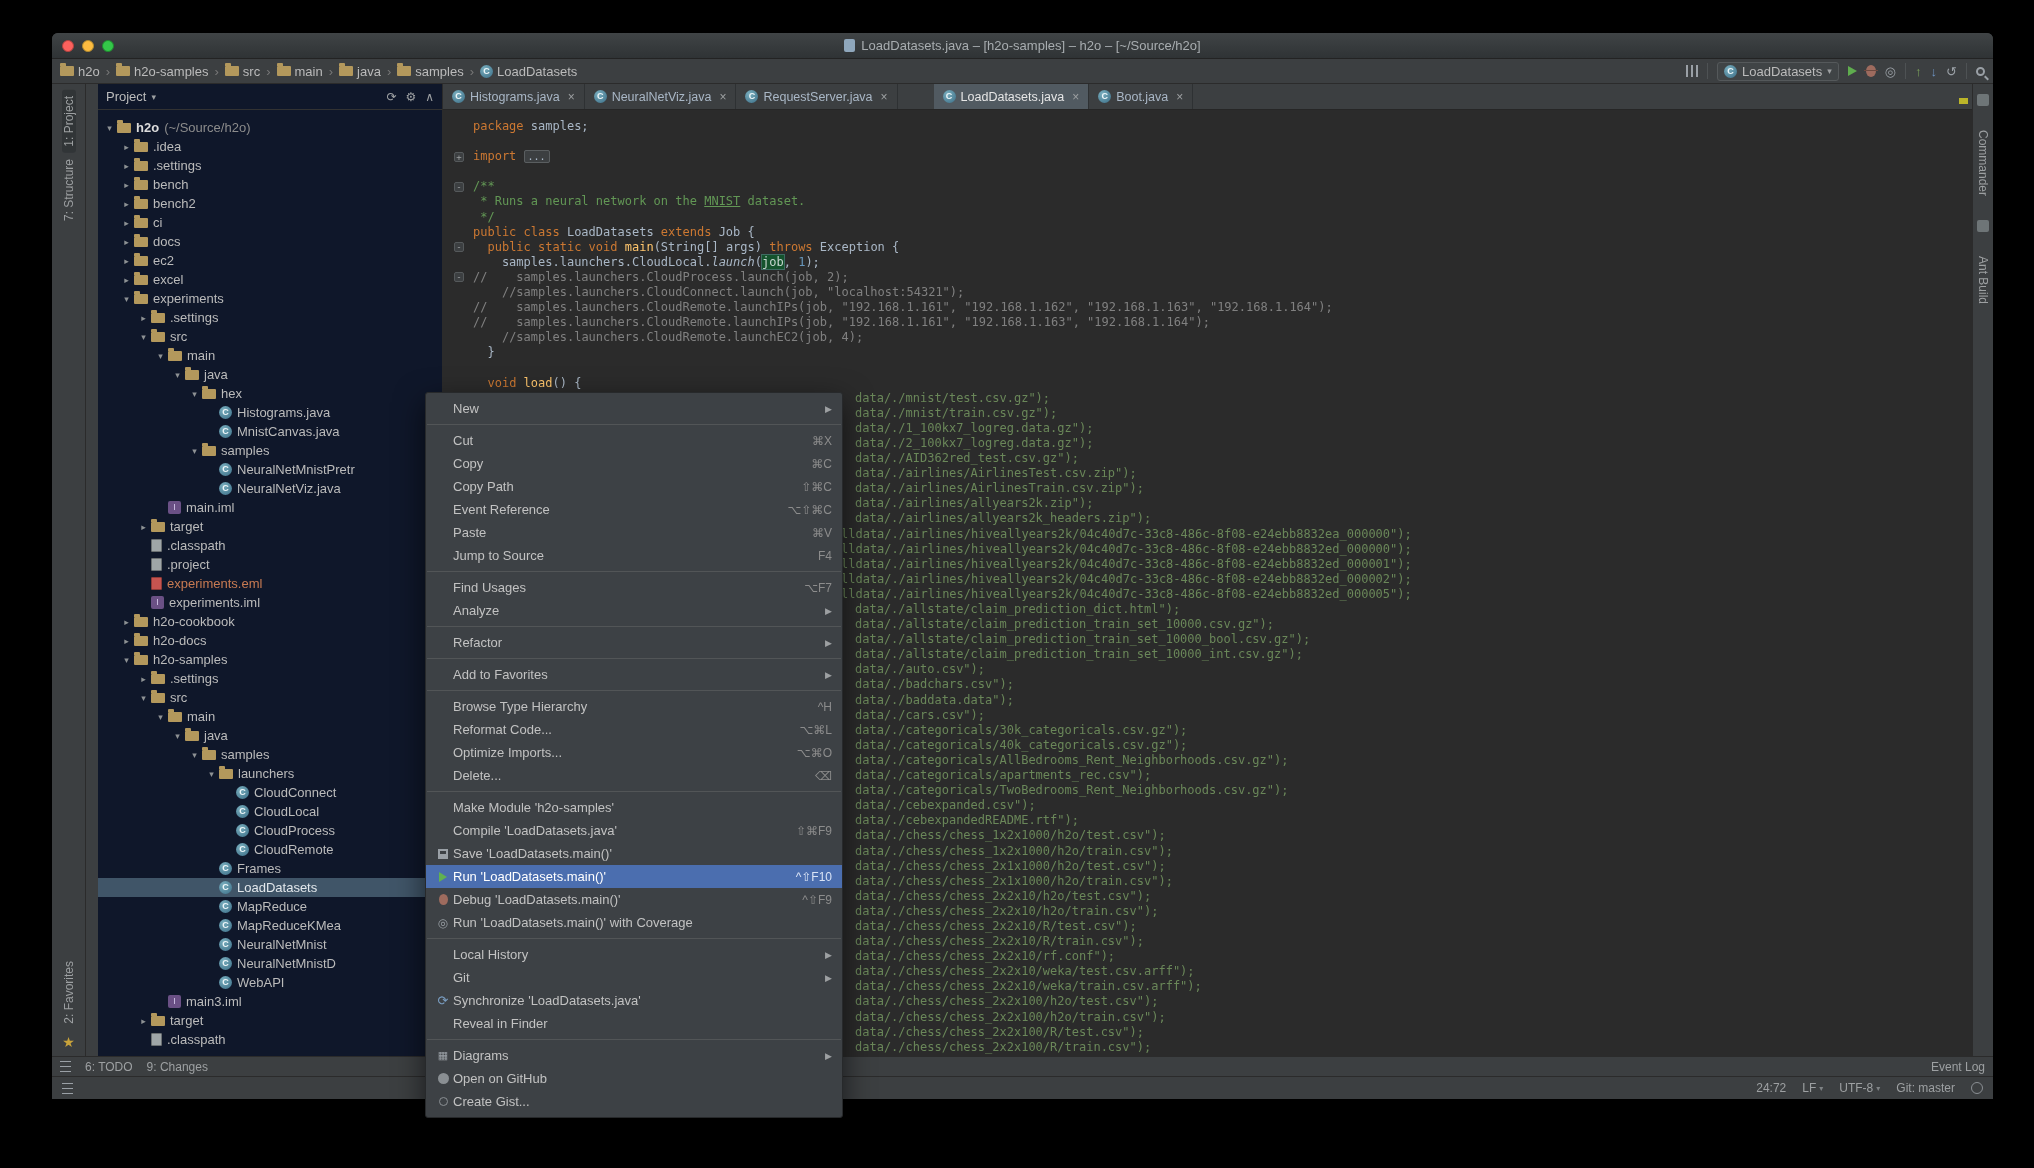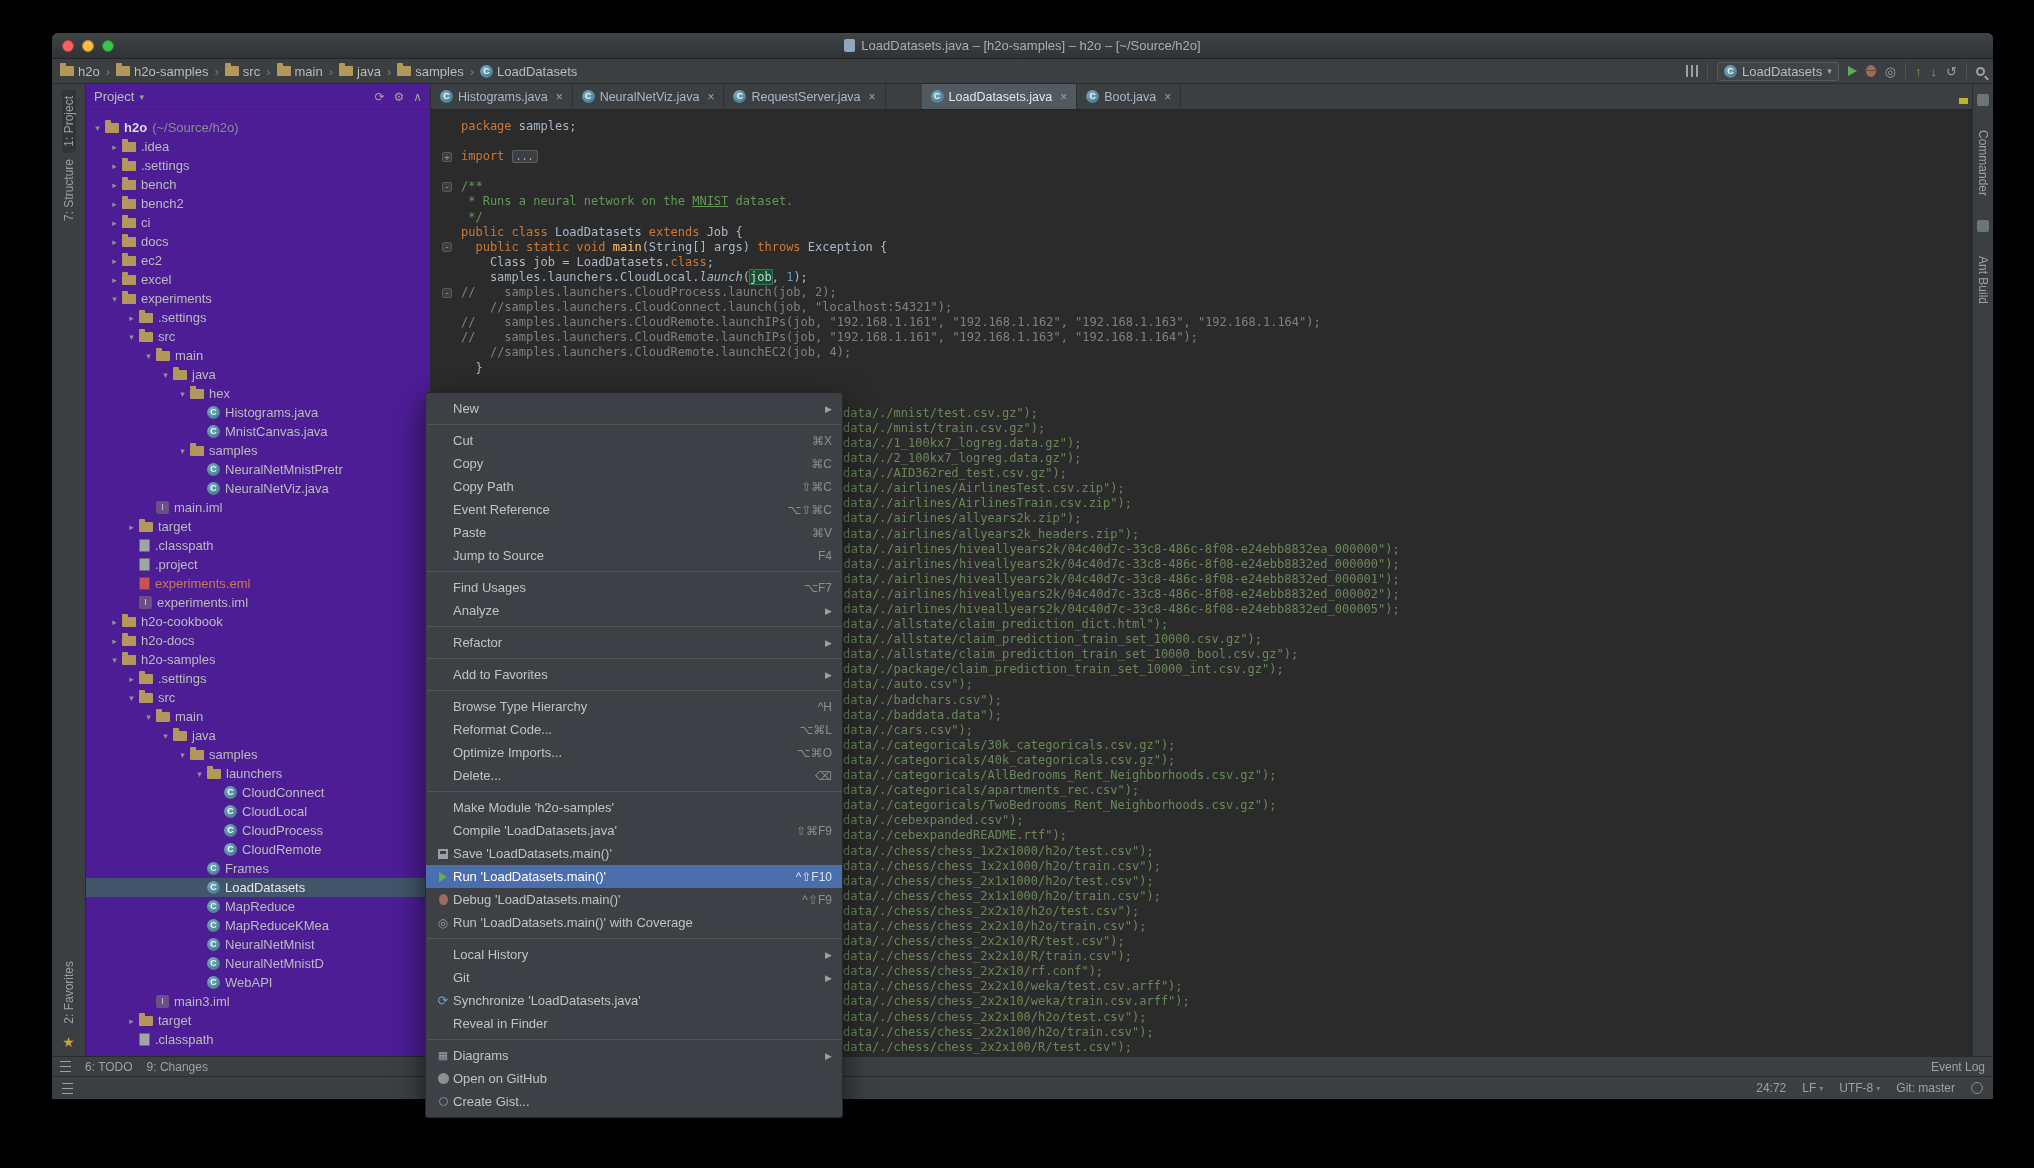--- a/index.html
+++ b/index.html
@@ -45,21 +45,21 @@
   .lstrip{flex:0 0 34px;background:#3C3F41;border-right:1px solid #2B2B2B;display:flex;flex-direction:column;align-items:center;padding:6px 0;}
   .rstrip{flex:0 0 21px;background:#3C3F41;border-left:1px solid #2B2B2B;display:flex;flex-direction:column;align-items:center;padding:6px 0;gap:14px;}
   .vlabel{writing-mode:vertical-rl;transform:rotate(180deg);font-size:12px;color:#9DA0A2;padding:6px 0;}
   .vlabel.active{background:#313537;border-radius:3px;}
   .vlabel-r{writing-mode:vertical-rl;font-size:12px;color:#9DA0A2;padding:6px 0;}
   .strip-spacer{flex:1;}
   .star-icon{color:#C8A33B;font-size:14px;margin-top:4px;}
   .strip-sq{width:12px;height:12px;background:#6E7577;border-radius:2px;margin:4px 0;}
 
   
-  .panel{flex:0 0 345px;background:#4c1d95;border-right:1px solid #2B2B2B;display:flex;flex-direction:column;min-width:0;}
+  .panel{flex:0 0 345px;background:#0f172a;border-right:1px solid #2B2B2B;display:flex;flex-direction:column;min-width:0;margin-left:12px;}
   .panel-header{height:26px;flex:0 0 26px;border-bottom:1px solid #323232;display:flex;align-items:center;padding:0 8px;color:#BBB;font-size:13px;gap:5px;}
   .ph-icons{margin-left:auto;display:flex;gap:9px;color:#9DA0A2;font-size:12px;}
   .tree{flex:1;overflow:hidden;padding-top:8px;}
   .trow{height:19px;display:flex;align-items:center;font-size:13px;color:#BBB;white-space:nowrap;}
   .trow.selected{background:#405568;color:#E3E8EC;}
   .tarrow{width:15px;flex:0 0 15px;text-align:center;color:#8E9294;font-size:9px;}
   .tlabel{margin-left:5px;}
   .tlabel.bold{font-weight:bold;color:#DCDCDC;}
   .tlabel.orange{color:#C77A52;}
   .tsuffix{color:#8C8C8C;margin-left:5px;}
@@ -509,21 +509,20 @@
         <div id="code-lines">
             <div class="cl"><span class="gut"></span><span class="lb"><span class="seg kw">package </span><span class="seg pl">samples;</span></span></div>
             <div class="cl"><span class="gut"></span><span class="lb"></span></div>
             <div class="cl"><span class="gut"><span class="foldmark">+</span></span><span class="lb"><span class="seg kw">import </span><span class="seg fbox">...</span></span></div>
             <div class="cl"><span class="gut"></span><span class="lb"></span></div>
             <div class="cl"><span class="gut"><span class="foldmark">-</span></span><span class="lb"><span class="seg dc">/**</span></span></div>
             <div class="cl"><span class="gut"></span><span class="lb"><span class="seg dc"> * Runs a neural network on the </span><span class="seg dl">MNIST</span><span class="seg dc"> dataset.</span></span></div>
             <div class="cl"><span class="gut"></span><span class="lb"><span class="seg dc"> */</span></span></div>
             <div class="cl"><span class="gut"></span><span class="lb"><span class="seg kw">public class </span><span class="seg pl">LoadDatasets </span><span class="seg kw">extends </span><span class="seg pl">Job {</span></span></div>
             <div class="cl"><span class="gut"><span class="foldmark">-</span></span><span class="lb"><span class="seg pl">  </span><span class="seg kw">public static void </span><span class="seg mt">main</span><span class="seg pl">(String[] args) </span><span class="seg kw">throws</span><span class="seg pl"> Exception {</span></span></div>
-            <div class="cl"><span class="gut"></span><span class="lb"><span class="seg pl">    Class job = LoadDatasets.</span><span class="seg kw">class</span><span class="seg pl">;</span></span></div>
             <div class="cl"><span class="gut"></span><span class="lb"><span class="seg pl">    samples.launchers.CloudLocal.</span><span class="seg itm">launch</span><span class="seg pl">(</span><span class="seg sel">job</span><span class="seg pl">, </span><span class="seg nm">1</span><span class="seg pl">);</span></span></div>
             <div class="cl"><span class="gut"><span class="foldmark">-</span></span><span class="lb"><span class="seg cm">//    samples.launchers.CloudProcess.launch(job, 2);</span></span></div>
             <div class="cl"><span class="gut"></span><span class="lb"><span class="seg pl">    </span><span class="seg cm">//samples.launchers.CloudConnect.launch(job, "localhost:54321");</span></span></div>
             <div class="cl"><span class="gut"></span><span class="lb"><span class="seg cm">//    samples.launchers.CloudRemote.launchIPs(job, "192.168.1.161", "192.168.1.162", "192.168.1.163", "192.168.1.164");</span></span></div>
             <div class="cl"><span class="gut"></span><span class="lb"><span class="seg cm">//    samples.launchers.CloudRemote.launchIPs(job, "192.168.1.161", "192.168.1.163", "192.168.1.164");</span></span></div>
             <div class="cl"><span class="gut"></span><span class="lb"><span class="seg pl">    </span><span class="seg cm">//samples.launchers.CloudRemote.launchEC2(job, 4);</span></span></div>
             <div class="cl"><span class="gut"></span><span class="lb"><span class="seg pl">  }</span></span></div>
             <div class="cl"><span class="gut"></span><span class="lb"></span></div>
             <div class="cl"><span class="gut"></span><span class="lb"><span class="seg pl">  </span><span class="seg kw">void </span><span class="seg mt">load</span><span class="seg pl">() {</span></span></div>
             <div class="cl"><span class="gut"></span><span class="lb f1"><span class="seg str">data/./mnist/test.csv.gz");</span></span></div>
@@ -536,21 +535,21 @@
             <div class="cl"><span class="gut"></span><span class="lb f1"><span class="seg str">data/./airlines/allyears2k.zip");</span></span></div>
             <div class="cl"><span class="gut"></span><span class="lb f1"><span class="seg str">data/./airlines/allyears2k_headers.zip");</span></span></div>
             <div class="cl"><span class="gut"></span><span class="lb f2"><span class="seg str">lldata/./airlines/hiveallyears2k/04c40d7c-33c8-486c-8f08-e24ebb8832ea_000000");</span></span></div>
             <div class="cl"><span class="gut"></span><span class="lb f2"><span class="seg str">lldata/./airlines/hiveallyears2k/04c40d7c-33c8-486c-8f08-e24ebb8832ed_000000");</span></span></div>
             <div class="cl"><span class="gut"></span><span class="lb f2"><span class="seg str">lldata/./airlines/hiveallyears2k/04c40d7c-33c8-486c-8f08-e24ebb8832ed_000001");</span></span></div>
             <div class="cl"><span class="gut"></span><span class="lb f2"><span class="seg str">lldata/./airlines/hiveallyears2k/04c40d7c-33c8-486c-8f08-e24ebb8832ed_000002");</span></span></div>
             <div class="cl"><span class="gut"></span><span class="lb f2"><span class="seg str">lldata/./airlines/hiveallyears2k/04c40d7c-33c8-486c-8f08-e24ebb8832ed_000005");</span></span></div>
             <div class="cl"><span class="gut"></span><span class="lb f1"><span class="seg str">data/./allstate/claim_prediction_dict.html");</span></span></div>
             <div class="cl"><span class="gut"></span><span class="lb f1"><span class="seg str">data/./allstate/claim_prediction_train_set_10000.csv.gz");</span></span></div>
             <div class="cl"><span class="gut"></span><span class="lb f1"><span class="seg str">data/./allstate/claim_prediction_train_set_10000_bool.csv.gz");</span></span></div>
-            <div class="cl"><span class="gut"></span><span class="lb f1"><span class="seg str">data/./package/claim_prediction_train_set_10000_int.csv.gz");</span></span></div>
+            <div class="cl"><span class="gut"></span><span class="lb f1"><span class="seg str">data/./allstate/claim_prediction_train_set_10000_int.csv.gz");</span></span></div>
             <div class="cl"><span class="gut"></span><span class="lb f1"><span class="seg str">data/./auto.csv");</span></span></div>
             <div class="cl"><span class="gut"></span><span class="lb f1"><span class="seg str">data/./badchars.csv");</span></span></div>
             <div class="cl"><span class="gut"></span><span class="lb f1"><span class="seg str">data/./baddata.data");</span></span></div>
             <div class="cl"><span class="gut"></span><span class="lb f1"><span class="seg str">data/./cars.csv");</span></span></div>
             <div class="cl"><span class="gut"></span><span class="lb f1"><span class="seg str">data/./categoricals/30k_categoricals.csv.gz");</span></span></div>
             <div class="cl"><span class="gut"></span><span class="lb f1"><span class="seg str">data/./categoricals/40k_categoricals.csv.gz");</span></span></div>
             <div class="cl"><span class="gut"></span><span class="lb f1"><span class="seg str">data/./categoricals/AllBedrooms_Rent_Neighborhoods.csv.gz");</span></span></div>
             <div class="cl"><span class="gut"></span><span class="lb f1"><span class="seg str">data/./categoricals/apartments_rec.csv");</span></span></div>
             <div class="cl"><span class="gut"></span><span class="lb f1"><span class="seg str">data/./categoricals/TwoBedrooms_Rent_Neighborhoods.csv.gz");</span></span></div>
             <div class="cl"><span class="gut"></span><span class="lb f1"><span class="seg str">data/./cebexpanded.csv");</span></span></div>

